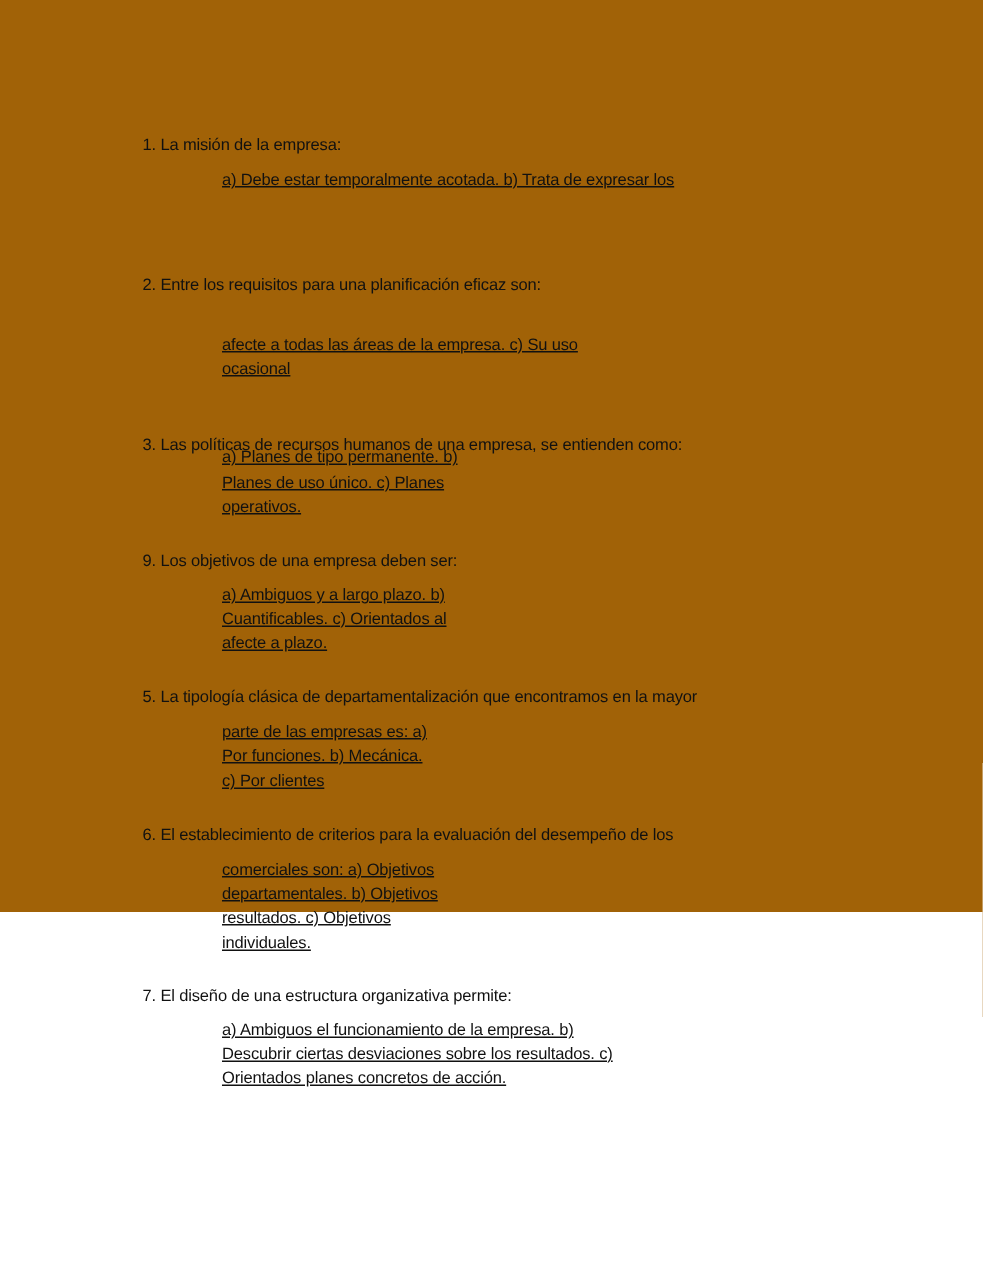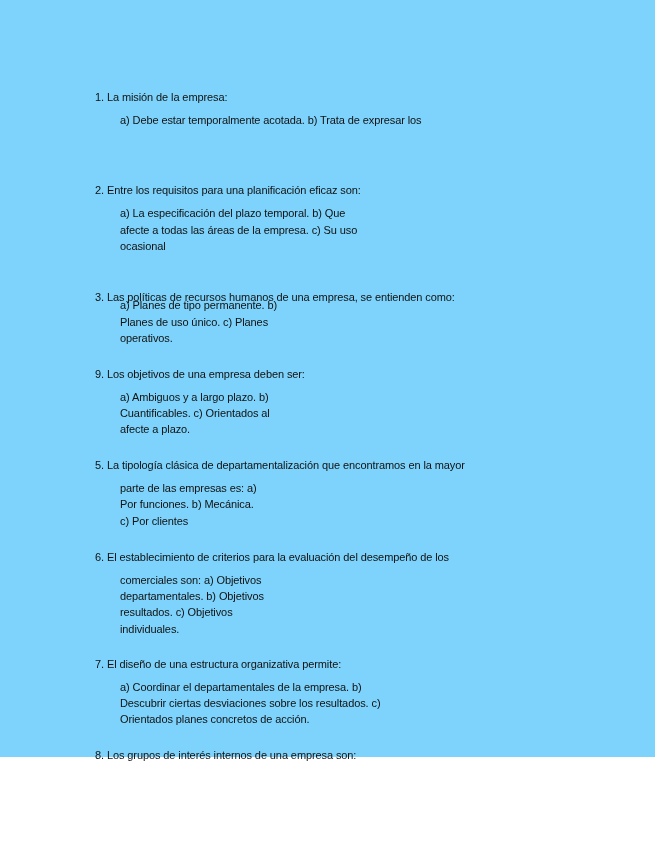--- a/index.html
+++ b/index.html
@@ -13,42 +13,41 @@
       position: relative;
       overflow: hidden;
       font-family: "Liberation Sans", "DejaVu Sans", sans-serif;
       font-size: 11px;
       color: #111111;
     }
     .page {
       position: absolute;
       left: 0; top: 0;
       width: 655px;
-      height: 757px;
-      background: #7dd3fc;
+      height: 608px;
+      background: #a16207;
     }
     .line {
       position: absolute;
       white-space: nowrap;
       line-height: 14px;
       letter-spacing: -0.1px;
     }
     .q { left: 95px; }
-    .a { left: 120px; }
+    .a { left: 148px; text-decoration: underline; }
   </style>
 </head>
 <body>
 
 <div class="page">
 
   <div class="line q" style="top:90px">1. La misión de la empresa:</div>
   <div class="line a" style="top:113px">a) Debe estar temporalmente acotada. b) Trata de expresar los</div>
 
   <div class="line q" style="top:183px">2. Entre los requisitos para una planificación eficaz son:</div>
-  <div class="line a" style="top:206px">a) La especificación del plazo temporal. b) Que</div>
   <div class="line a" style="top:223px">afecte a todas las áreas de la empresa. c) Su uso</div>
   <div class="line a" style="top:239px">ocasional</div>
 
   <div class="line q" style="top:290px">3. Las políticas de recursos humanos de una empresa, se entienden como:</div>
   <div class="line a" style="top:298px">a) Planes de tipo permanente. b)</div>
   <div class="line a" style="top:315px">Planes de uso único. c) Planes</div>
   <div class="line a" style="top:331px">operativos.</div>
 
   <div class="line q" style="top:367px">9. Los objetivos de una empresa deben ser:</div>
   <div class="line a" style="top:390px">a) Ambiguos y a largo plazo. b)</div>
@@ -60,19 +59,18 @@
   <div class="line a" style="top:497px">Por funciones. b) Mecánica.</div>
   <div class="line a" style="top:514px">c) Por clientes</div>
 
   <div class="line q" style="top:550px">6. El establecimiento de criterios para la evaluación del desempeño de los</div>
   <div class="line a" style="top:573px">comerciales son: a) Objetivos</div>
   <div class="line a" style="top:589px">departamentales. b) Objetivos</div>
   <div class="line a" style="top:605px">resultados. c) Objetivos</div>
   <div class="line a" style="top:622px">individuales.</div>
 
   <div class="line q" style="top:657px">7. El diseño de una estructura organizativa permite:</div>
-  <div class="line a" style="top:680px">a) Coordinar el departamentales de la empresa. b)</div>
+  <div class="line a" style="top:680px">a) Ambiguos el funcionamiento de la empresa. b)</div>
   <div class="line a" style="top:696px">Descubrir ciertas desviaciones sobre los resultados. c)</div>
   <div class="line a" style="top:712px">Orientados planes concretos de acción.</div>
 
-  <div class="line q" style="top:748px">8. Los grupos de interés internos de una empresa son:</div>
 
 </div>
 
 </body></html>

